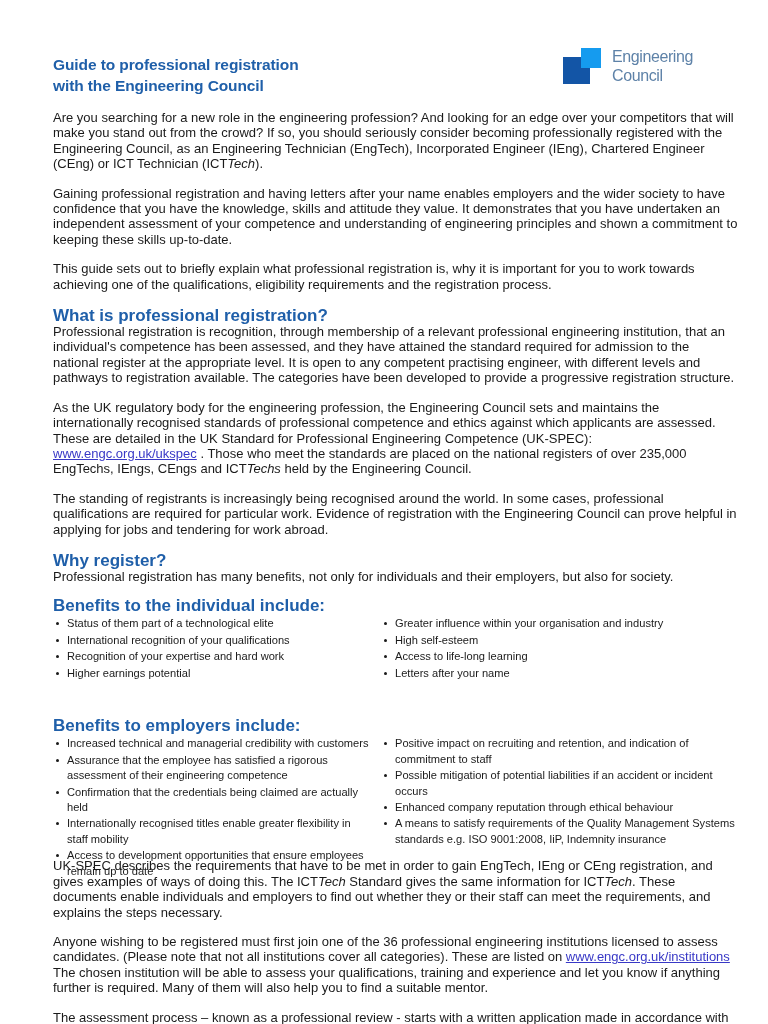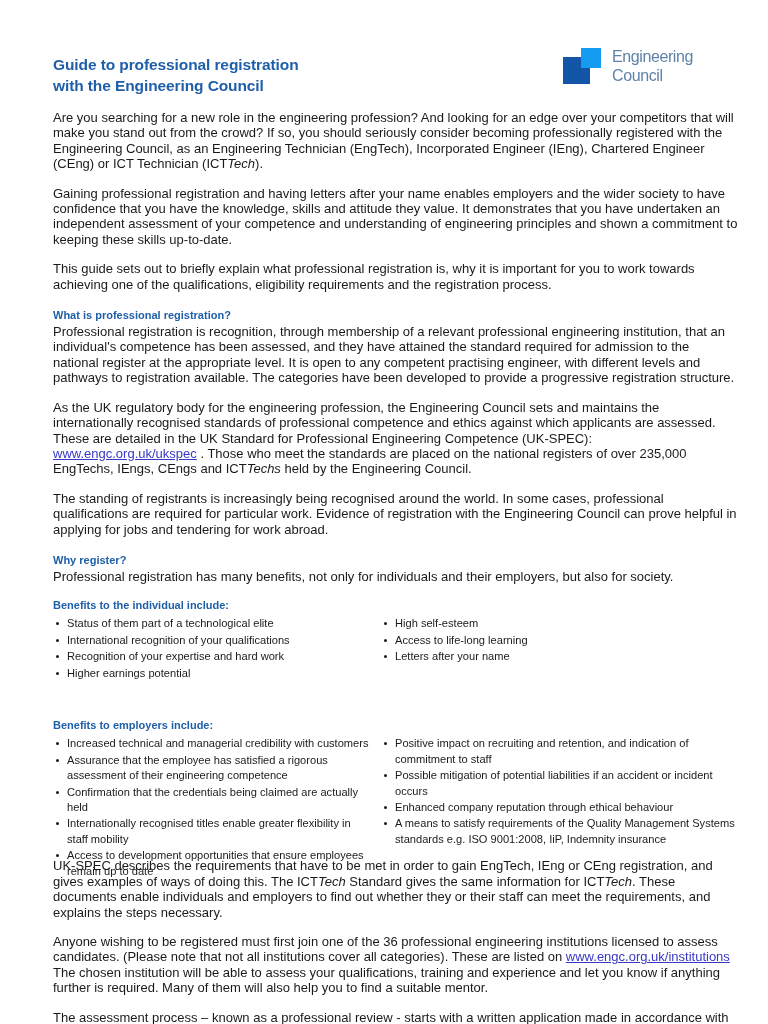--- a/index.html
+++ b/index.html
@@ -82,21 +82,21 @@
   p.para {
     font-size: 13px;
     line-height: 15.4px;
     margin: 0 0 14px 0;
     max-width: 686px;
     color: #1a1a1a;
   }
   p.para.tight { margin-bottom: 2px; }
 
   h2.section {
-    font-size: 11px;
+    font-size: 17px;
     font-weight: bold;
     color: #1F5FA9;
     margin: 16px 0 1px 0;
     line-height: 15px;
   }
   h2.section.sub {
     margin-top: 14px;
   }
 
   a.link {
@@ -179,20 +179,21 @@
 
   <h2 class="section sub">Benefits to the individual include:</h2>
   <div class="cols individual">
     <ul class="blist col-left">
       <li>Status of them part of a technological elite</li>
       <li>International recognition of your qualifications</li>
       <li>Recognition of your expertise and hard work</li>
       <li>Higher earnings potential</li>
     </ul>
     <ul class="blist col-right">
+      <li>Greater influence within your organisation and industry</li>
       <li>High self-esteem</li>
       <li>Access to life-long learning</li>
       <li>Letters after your name</li>
     </ul>
   </div>
 
   <h2 class="section sub">Benefits to employers include:</h2>
   <div class="cols employers">
     <ul class="blist col-left">
       <li>Increased technical and managerial credibility with customers</li>

